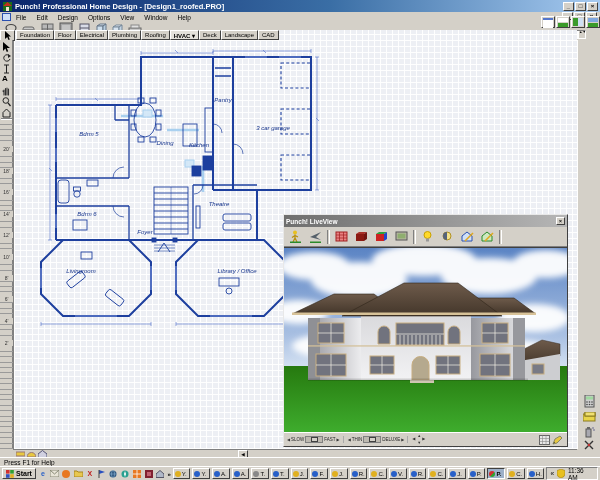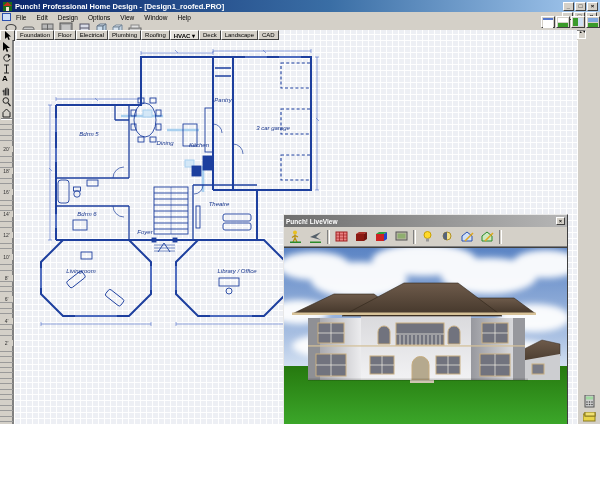--- a/index.html
+++ b/index.html
@@ -1,17 +1,17 @@
 <!DOCTYPE html>
 <html><head>
 <meta charset="utf-8">
 <style>
   html,body{margin:0;padding:0}
   body{font-family:"Liberation Sans",sans-serif;-webkit-font-smoothing:none}
-  .screen{position:relative;width:600px;height:424px;background:#d4d0c8;overflow:hidden}
+  .screen{position:relative;width:600px;height:480px;background:#d4d0c8;overflow:hidden}
   .abs{position:absolute}
   .b3{border:1px solid;border-color:#fff #404040 #404040 #fff;background:#d4d0c8;box-sizing:border-box}
   .b3i{border:1px solid;border-color:#808080 #fff #fff #808080;box-sizing:border-box}
   .titlebar{left:0;top:0;width:600px;height:12px;background:linear-gradient(90deg,#0a246a,#3a6ea5 55%,#a6caf0);color:#fff;font-size:7.5px;font-weight:bold;display:flex;align-items:center;padding-left:3px;box-sizing:border-box}
   .winbtn{width:11px;height:9px;font-size:6px;line-height:7px;text-align:center;color:#000;font-weight:bold}
   .menubar{left:0;top:12px;width:600px;height:10px;display:flex;align-items:center;gap:10px;font-size:6.5px;color:#000;padding-left:16px;box-sizing:border-box}
   .toolbar{left:0;top:22px;width:600px;height:16px}
   .tbtn{width:15px;height:13px;display:inline-flex;align-items:center;justify-content:center}
   .tabrow{left:16px;top:30px;height:11px;display:flex}
   .tab{font-size:6px;padding:1px 3px 0 3px;border:1px solid;border-color:#fff #404040 #404040 #fff;background:#d4d0c8;white-space:nowrap;height:10px;box-sizing:border-box}

